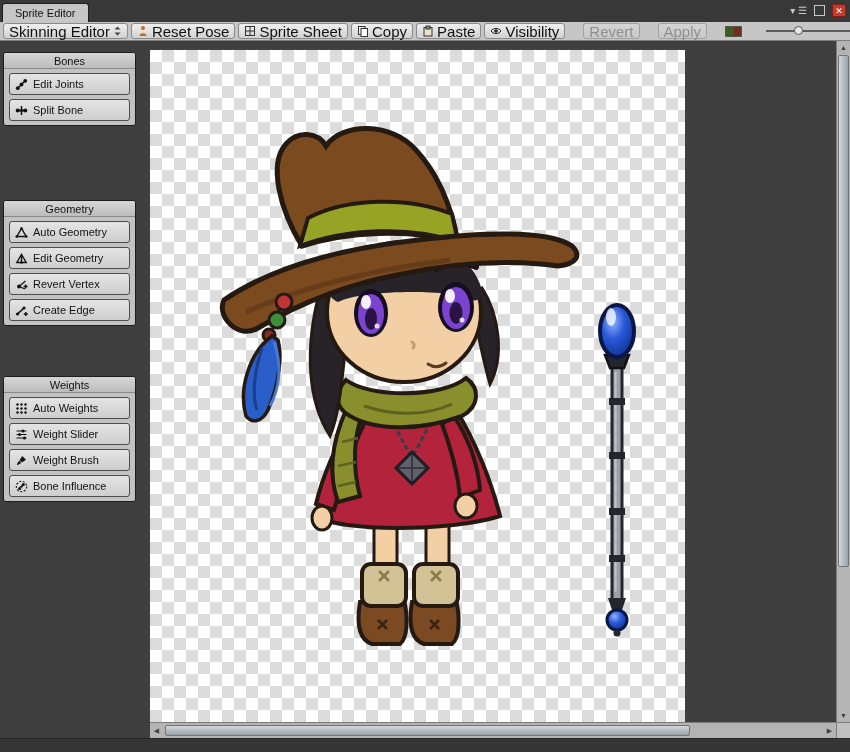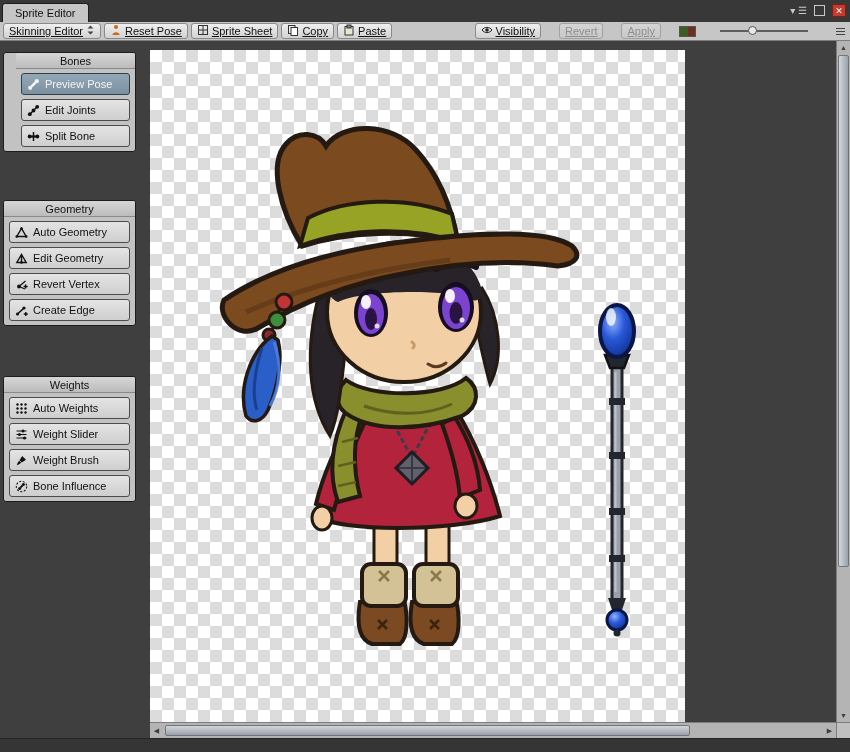--- a/index.html
+++ b/index.html
@@ -10,21 +10,21 @@
   
   .titlebar { position:absolute; left:0; top:0; width:850px; height:32px; background:#383838; border-bottom:1px solid #2a2a2a; }
   .tab { position:absolute; left:2px; top:3px; height:19px; padding:0 12px; background:#c6c6c6; border:1px solid #1e1e1e; border-bottom:none; border-radius:3px 3px 0 0; display:flex; align-items:center; color:#111; }
   .win-controls { position:absolute; right:4px; top:4px; display:flex; align-items:center; gap:7px; }
   .wc { color:#c9c9c9; font-size:10px; line-height:12px; cursor:default; display:flex; align-items:center; gap:2px; }
   .wc-max { width:11px; height:11px; border:1px solid #c9c9c9; }
   .wc-close { width:14px; height:13px; background:#c23b2e; border:1px solid #7e1f16; color:#fff; font-size:9px; display:flex; align-items:center; justify-content:center; }
 
   
   .toolbar { position:absolute; left:0; top:22px; width:850px; height:19px; background:#c6c6c6; border-bottom:1px solid #7d7d7d; display:flex; align-items:center; gap:3px; padding:0 3px; }
-  .tbtn { height:16px; display:inline-flex; align-items:center; gap:3px; padding:0 5px; background:linear-gradient(#efefef,#d2d2d2); border:1px solid #8a8a8a; border-radius:3px; font-size:11px; color:#111; cursor:pointer; white-space:nowrap;text-decoration:underline; }
+  .tbtn { height:16px; display:inline-flex; align-items:center; gap:3px; padding:0 5px; background:linear-gradient(#efefef,#d2d2d2); border:1px solid #8a8a8a; border-radius:3px; font-size:15px; color:#111; cursor:pointer; white-space:nowrap; }
   .tbtn[data-state="disabled"] { color:#8f8f8f; background:linear-gradient(#d4d4d4,#c8c8c8); border-color:#a2a2a2; }
   .tb-right { margin-left:auto; display:flex; align-items:center; gap:18px; }
   .swatch { width:17px; height:11px; border:1px solid #555; display:flex; cursor:pointer; }
   .swatch .half1 { flex:1; background:#3c5c22; }
   .swatch .half2 { flex:1; background:#6e2e22; }
   .zoom-slider { position:relative; width:92px; height:16px; margin:0 4px; cursor:pointer; }
   .zoom-slider::before { content:""; position:absolute; left:2px; right:2px; top:7px; height:2px; background:#5d5d5d; }
   .zoom-thumb { position:absolute; left:30px; top:3px; width:9px; height:9px; border-radius:50%; background:#e9e9e9; border:1px solid #555; }
   .corner-icon { width:13px; height:13px; margin-left:2px; }
 
@@ -38,21 +38,21 @@
     background-position:0 0,12px 12px; background-size:24px 24px; }
   .canvas svg { display:block; width:535px; height:672px; }
 
   
   .panel { position:absolute; left:3px; width:133px; background:#c2c2c2; border:1px solid #1c1c1c; border-radius:3px; padding-bottom:4px; }
   .panel-header { height:16px; display:flex; align-items:center; justify-content:center; background:linear-gradient(#d6d6d6,#bcbcbc); border-bottom:1px solid #8a8a8a; border-radius:2px 2px 0 0; color:#111; }
   .pbtn { display:flex; align-items:center; gap:5px; height:22px; margin:4px 5px 0 5px; padding:0 5px; background:linear-gradient(#e4e4e4,#cecece); border:1px solid #4c4c4c; border-radius:3px; color:#111; cursor:pointer; }
   .pbtn[data-state="selected"] { background:linear-gradient(#94a7b5,#7b91a2); border-color:#30404c; color:#f4f4f4; }
   .pbtn .bicon { width:13px; height:13px; flex:0 0 13px; }
   .pbtn svg { display:block; }
-  #panel-bones { top:11px;padding-left:12px; }
+  #panel-bones { top:11px; }
   #panel-geometry { top:159px; }
   #panel-weights { top:335px; }
 
   
   .vscroll { position:absolute; right:0; top:41px; width:14px; height:681px; background:#b4b4b4; border-left:1px solid #7d7d7d; }
   .vs-btn { position:absolute; left:0; width:13px; height:13px; color:#3e3e3e; font-size:7px; display:flex; align-items:center; justify-content:center; cursor:pointer; }
   .vs-up { top:0; } .vs-down { bottom:0; }
   .vthumb { position:absolute; left:1px; top:14px; width:11px; height:512px; background:linear-gradient(90deg,#d3d7db,#9aa1a9); border:1px solid #70757c; border-radius:2px; cursor:pointer; }
   .hscroll { position:absolute; left:0; top:722px; width:850px; height:16px; background:#3f3f3f; }
   .htrack { position:absolute; left:150px; top:0; width:686px; height:16px; background:#b4b4b4; border-top:1px solid #7d7d7d; }
@@ -249,30 +249,20 @@
           <path d="M112 298 C104 322 102 346 107 360" stroke="#1b3f8e" stroke-width="3" fill="none"></path>
           <path d="M124 292 C132 314 130 338 120 356" stroke="#4f7de0" stroke-width="3" fill="none" opacity="0.9"></path>
         </g>
       </svg>
     </div>
 
     <div class="panel" id="panel-bones">
       <div class="panel-header">
         <span>Bones</span>
       </div>
-      <div class="pbtn" data-state="selected">
-        <span class="bicon">
-          <svg width="13" height="13" viewBox="0 0 13 13">
-              <circle cx="3.2" cy="9.8" r="2.1" fill="currentColor"></circle>
-              <circle cx="9.8" cy="3.2" r="2.1" fill="currentColor"></circle>
-              <path d="M4.6 8.4 L8.4 4.6" stroke="currentColor" stroke-width="2.6"></path>
-            </svg>
-        </span>
-        <span>Preview Pose</span>
-      </div>
       <div class="pbtn">
         <span class="bicon">
           <svg width="13" height="13" viewBox="0 0 13 13">
               <path d="M2.8 10.2 L6.5 6.5 L10.2 2.8" stroke="currentColor" stroke-width="1.4" fill="none"></path>
               <circle cx="2.8" cy="10.2" r="1.9" fill="currentColor"></circle>
               <circle cx="6.5" cy="6.5" r="1.9" fill="currentColor"></circle>
               <circle cx="10.2" cy="2.8" r="1.9" fill="currentColor"></circle>
             </svg>
         </span>
         <span>Edit Joints</span>

